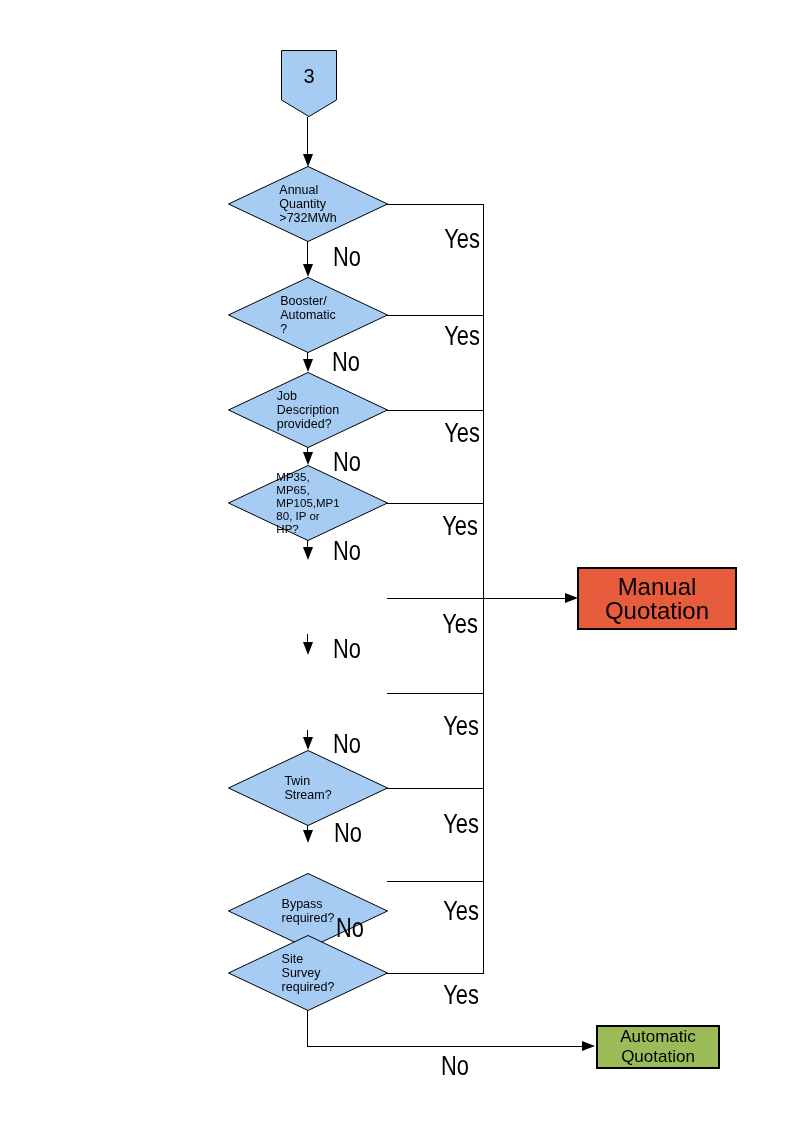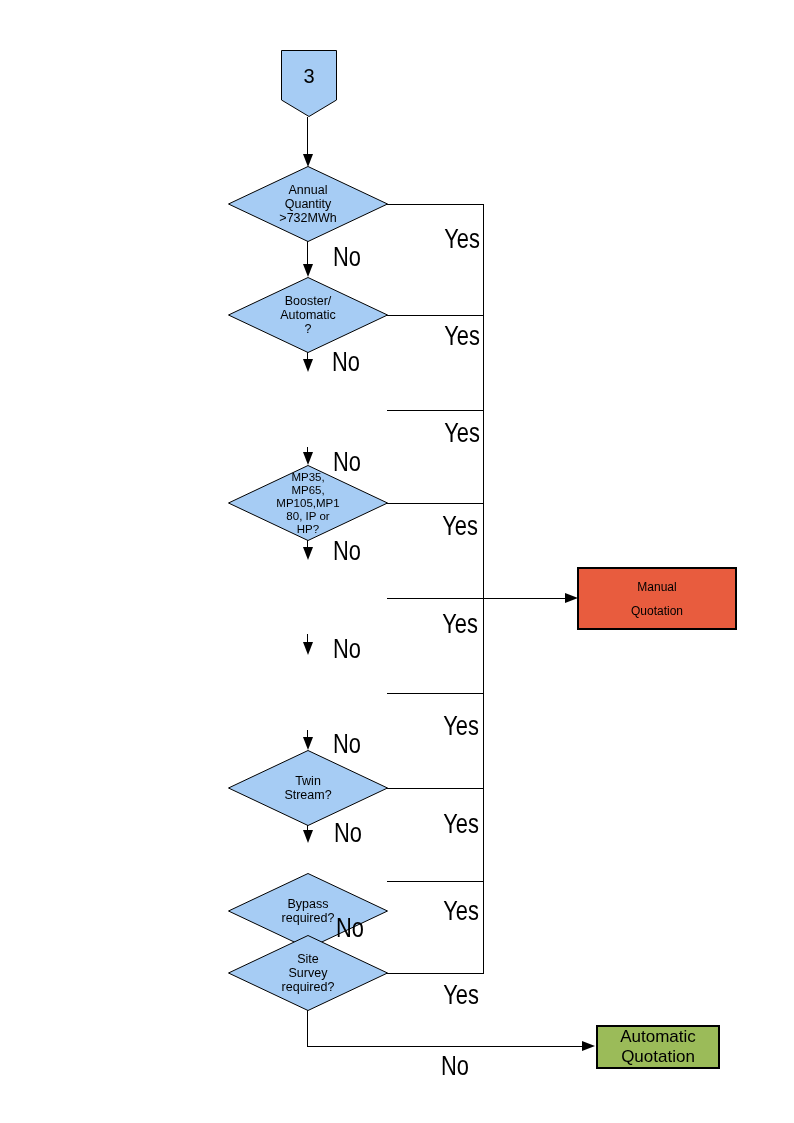--- a/index.html
+++ b/index.html
@@ -8,29 +8,29 @@
   .vline,.hline{position:absolute;background:#000;}
   .vline{width:1px;}
   .hline{height:1px;}
   .arrow-down{position:absolute;width:0;height:0;
     border-left:5px solid transparent;border-right:5px solid transparent;border-top:13px solid #000;}
   .arrow-right{position:absolute;width:0;height:0;
     border-top:5px solid transparent;border-bottom:5px solid transparent;border-left:13px solid #000;}
   .diamond{position:absolute;width:160px;height:76px;}
   .diamond svg{position:absolute;left:0;top:0;}
   .dtext{position:absolute;left:0;top:0;right:0;bottom:0;display:flex;align-items:center;justify-content:center;
-    text-align:center;font-size:12.5px;line-height:14px;white-space:pre-line;}
+    text-align:left;font-size:12.5px;line-height:14px;white-space:pre-line;}
   .pentagon{position:absolute;left:281px;top:50px;width:56px;height:67px;}
   .pentagon svg{position:absolute;left:0;top:0;}
   .ptext{position:absolute;left:0;top:0;width:56px;height:52px;display:flex;align-items:center;justify-content:center;
     font-size:20px;}
   .box{position:absolute;border:2px solid #000;box-sizing:border-box;
     display:flex;align-items:center;justify-content:center;text-align:center;}
   .btext{white-space:pre-line;}
-  .box-manual{left:577px;top:567px;width:160px;height:63px;font-size:12px;line-height:24px;}
+  .box-manual{left:577px;top:567px;width:160px;height:63px;font-size:24px;line-height:24px;}
   .box-auto{left:596px;top:1025px;width:124px;height:44px;font-size:17px;line-height:20px;}
   .elabel{position:absolute;transform:translate(-50%,-50%) scaleX(0.78);font-size:28px;white-space:nowrap;}
 </style>
 </head>
 <body>
 
 <div class="stage">
 
   <div class="pentagon">
     <svg width="56" height="67" viewBox="0 0 56 67">
@@ -88,20 +88,28 @@
 
   <div class="diamond" style="left:228px;top:277px">
     <svg width="160" height="76" viewBox="0 0 160 76">
       <polygon points="80,0.5 159.5,38 80,75.5 0.5,38" style="fill: rgb(166, 204, 244); stroke: rgb(0, 0, 0);"></polygon>
     </svg>
     <div class="dtext">Booster/
 Automatic
 ?</div>
   </div>
 
+  <div class="diamond" style="left:228px;top:372px">
+    <svg width="160" height="76" viewBox="0 0 160 76">
+      <polygon points="80,0.5 159.5,38 80,75.5 0.5,38" style="fill: rgb(166, 204, 244); stroke: rgb(0, 0, 0);"></polygon>
+    </svg>
+    <div class="dtext">Job
+Description
+provided?</div>
+  </div>
 
   <div class="diamond" style="left:228px;top:465px">
     <svg width="160" height="76" viewBox="0 0 160 76">
       <polygon points="80,0.5 159.5,38 80,75.5 0.5,38" style="fill: rgb(166, 204, 244); stroke: rgb(0, 0, 0);"></polygon>
     </svg>
     <div class="dtext" style="font-size:11.5px;line-height:13px">MP35,
 MP65,
 MP105,MP1
 80, IP or
 HP?</div>

